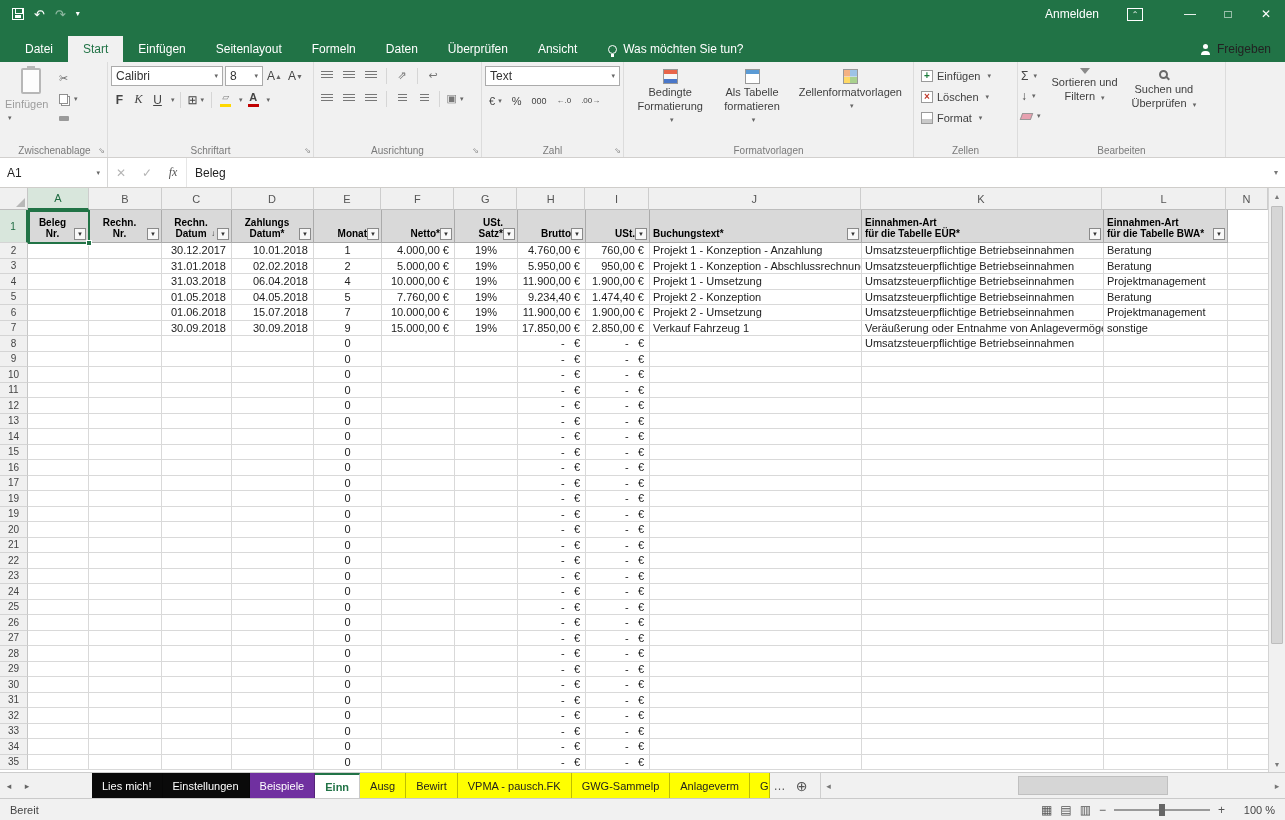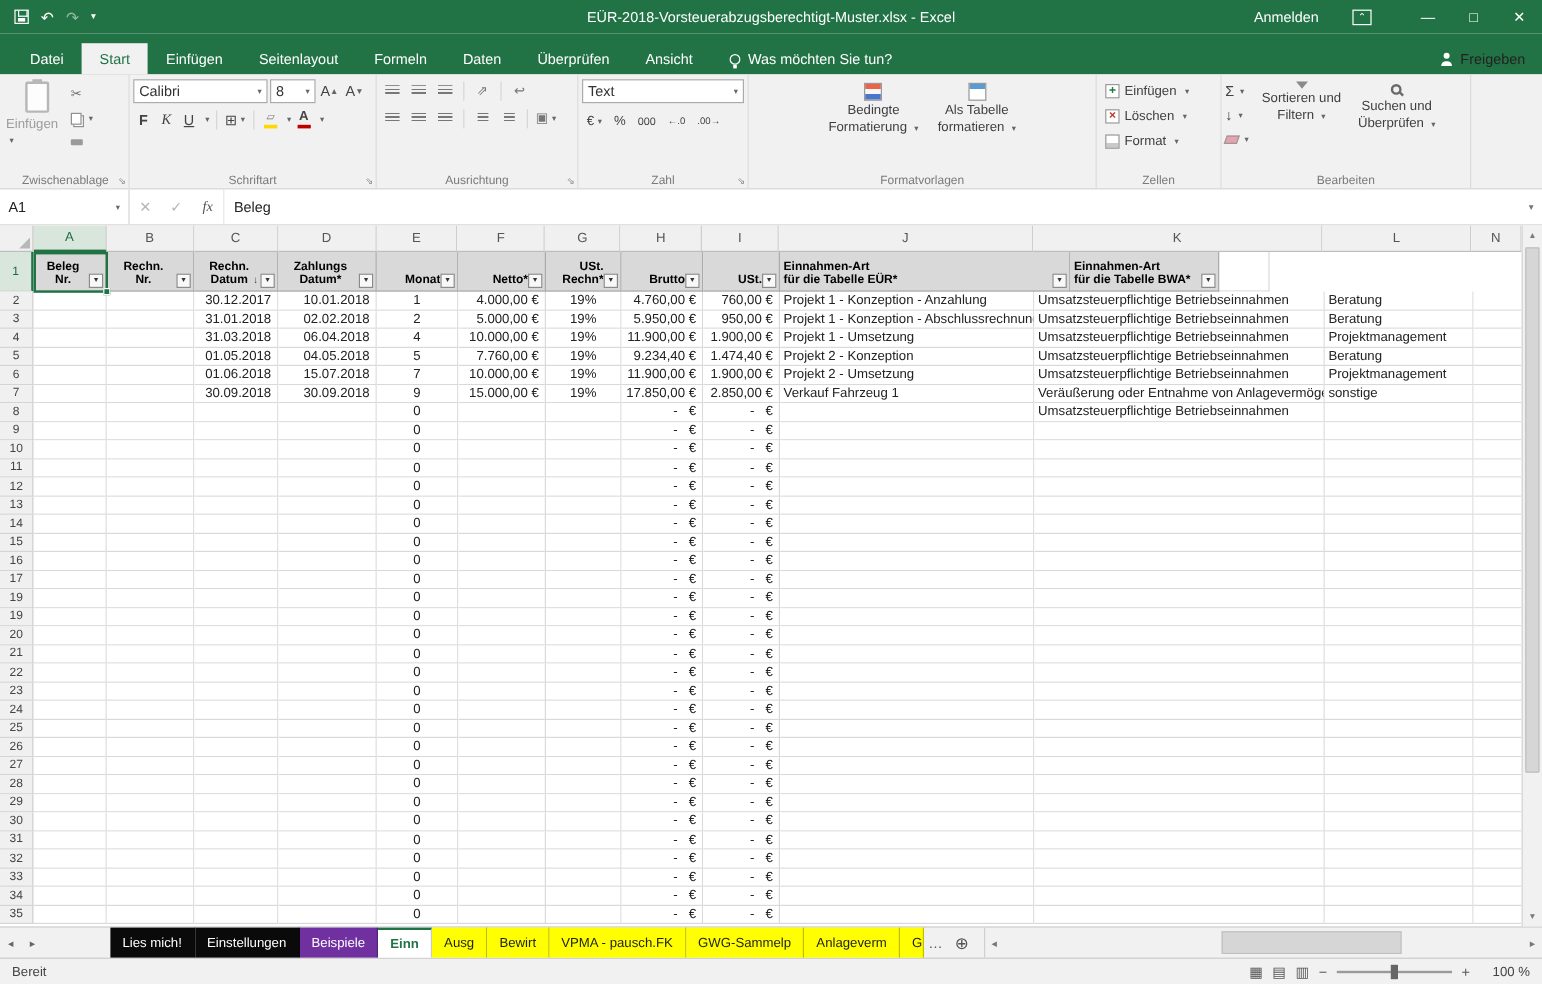--- a/index.html
+++ b/index.html
@@ -148,21 +148,20 @@
 </head>
 <body>
 
 <div class="titlebar">
   <div class="qat">
     <span class="save-ico"></span>
     <span class="ico-g">↶</span>
     <span class="ico-g dim">↷</span>
     <span class="ico-g" style="font-size:8px">▾</span>
   </div>
-  <div class="tb-title">EÜR-2018-Vorsteuerabzugsberechtigt-Muster.xlsx -  Excel</div>
   <div class="tb-right">
     <span class="signin">Anmelden</span>
     <span class="ribbon-opts">⌃</span>
     <span class="winbtn">—</span>
     <span class="winbtn">□</span>
     <span class="winbtn">✕</span>
   </div>
 </div>
 
 <div class="tabrow">
@@ -330,20 +329,25 @@
     <div class="gbody" style="justify-content:center">
       <div class="bigbtn">
         <span class="ico-cond"></span>
         <span>Bedingte</span>
         <span><span>Formatierung</span> <span class="caret">▾</span></span>
       </div>
       <div class="bigbtn">
         <span class="ico-table"></span>
         <span>Als Tabelle</span>
         <span><span>formatieren</span> <span class="caret">▾</span></span>
+      </div>
+      <div class="bigbtn">
+        <span class="ico-styles"></span>
+        <span>Zellenformatvorlagen</span>
+        <span class="caret">▾</span>
       </div>
     </div>
     <div class="glabel">Formatvorlagen</div>
   </div>
 
   <div class="rgroup" style="width:104px">
     <div>
       <div class="cellrow">
           <span class="ic-box ins">+</span>
           <span>Einfügen</span>
@@ -454,29 +458,33 @@
           <div class="hdrcell a-r" style="width: 68px;">
             <div class="hline">Monat</div>
             <span class="filter-btn">▼</span>
           </div>
           <div class="hdrcell a-r" style="width: 73px;">
             <div class="hline">Netto*</div>
             <span class="filter-btn">▼</span>
           </div>
           <div class="hdrcell a-r" style="width: 63px;">
             <div class="hline">USt.</div>
-            <div class="hline">Rechn*</div>
+            <div class="hline">Satz*</div>
             <span class="filter-btn">▼</span>
           </div>
           <div class="hdrcell a-r" style="width: 68px;">
             <div class="hline">Brutto</div>
             <span class="filter-btn">▼</span>
           </div>
           <div class="hdrcell a-r" style="width: 64px;">
             <div class="hline">USt.</div>
+            <span class="filter-btn">▼</span>
+          </div>
+          <div class="hdrcell a-l" style="width: 212px;">
+            <div class="hline">Buchungstext*</div>
             <span class="filter-btn">▼</span>
           </div>
           <div class="hdrcell a-l" style="width: 242px;">
             <div class="hline">Einnahmen-Art</div>
             <div class="hline">für die Tabelle EÜR*</div>
             <span class="filter-btn">▼</span>
           </div>
           <div class="hdrcell a-l" style="width: 124px;">
             <div class="hline">Einnahmen-Art</div>
             <div class="hline">für die Tabelle BWA*</div>

